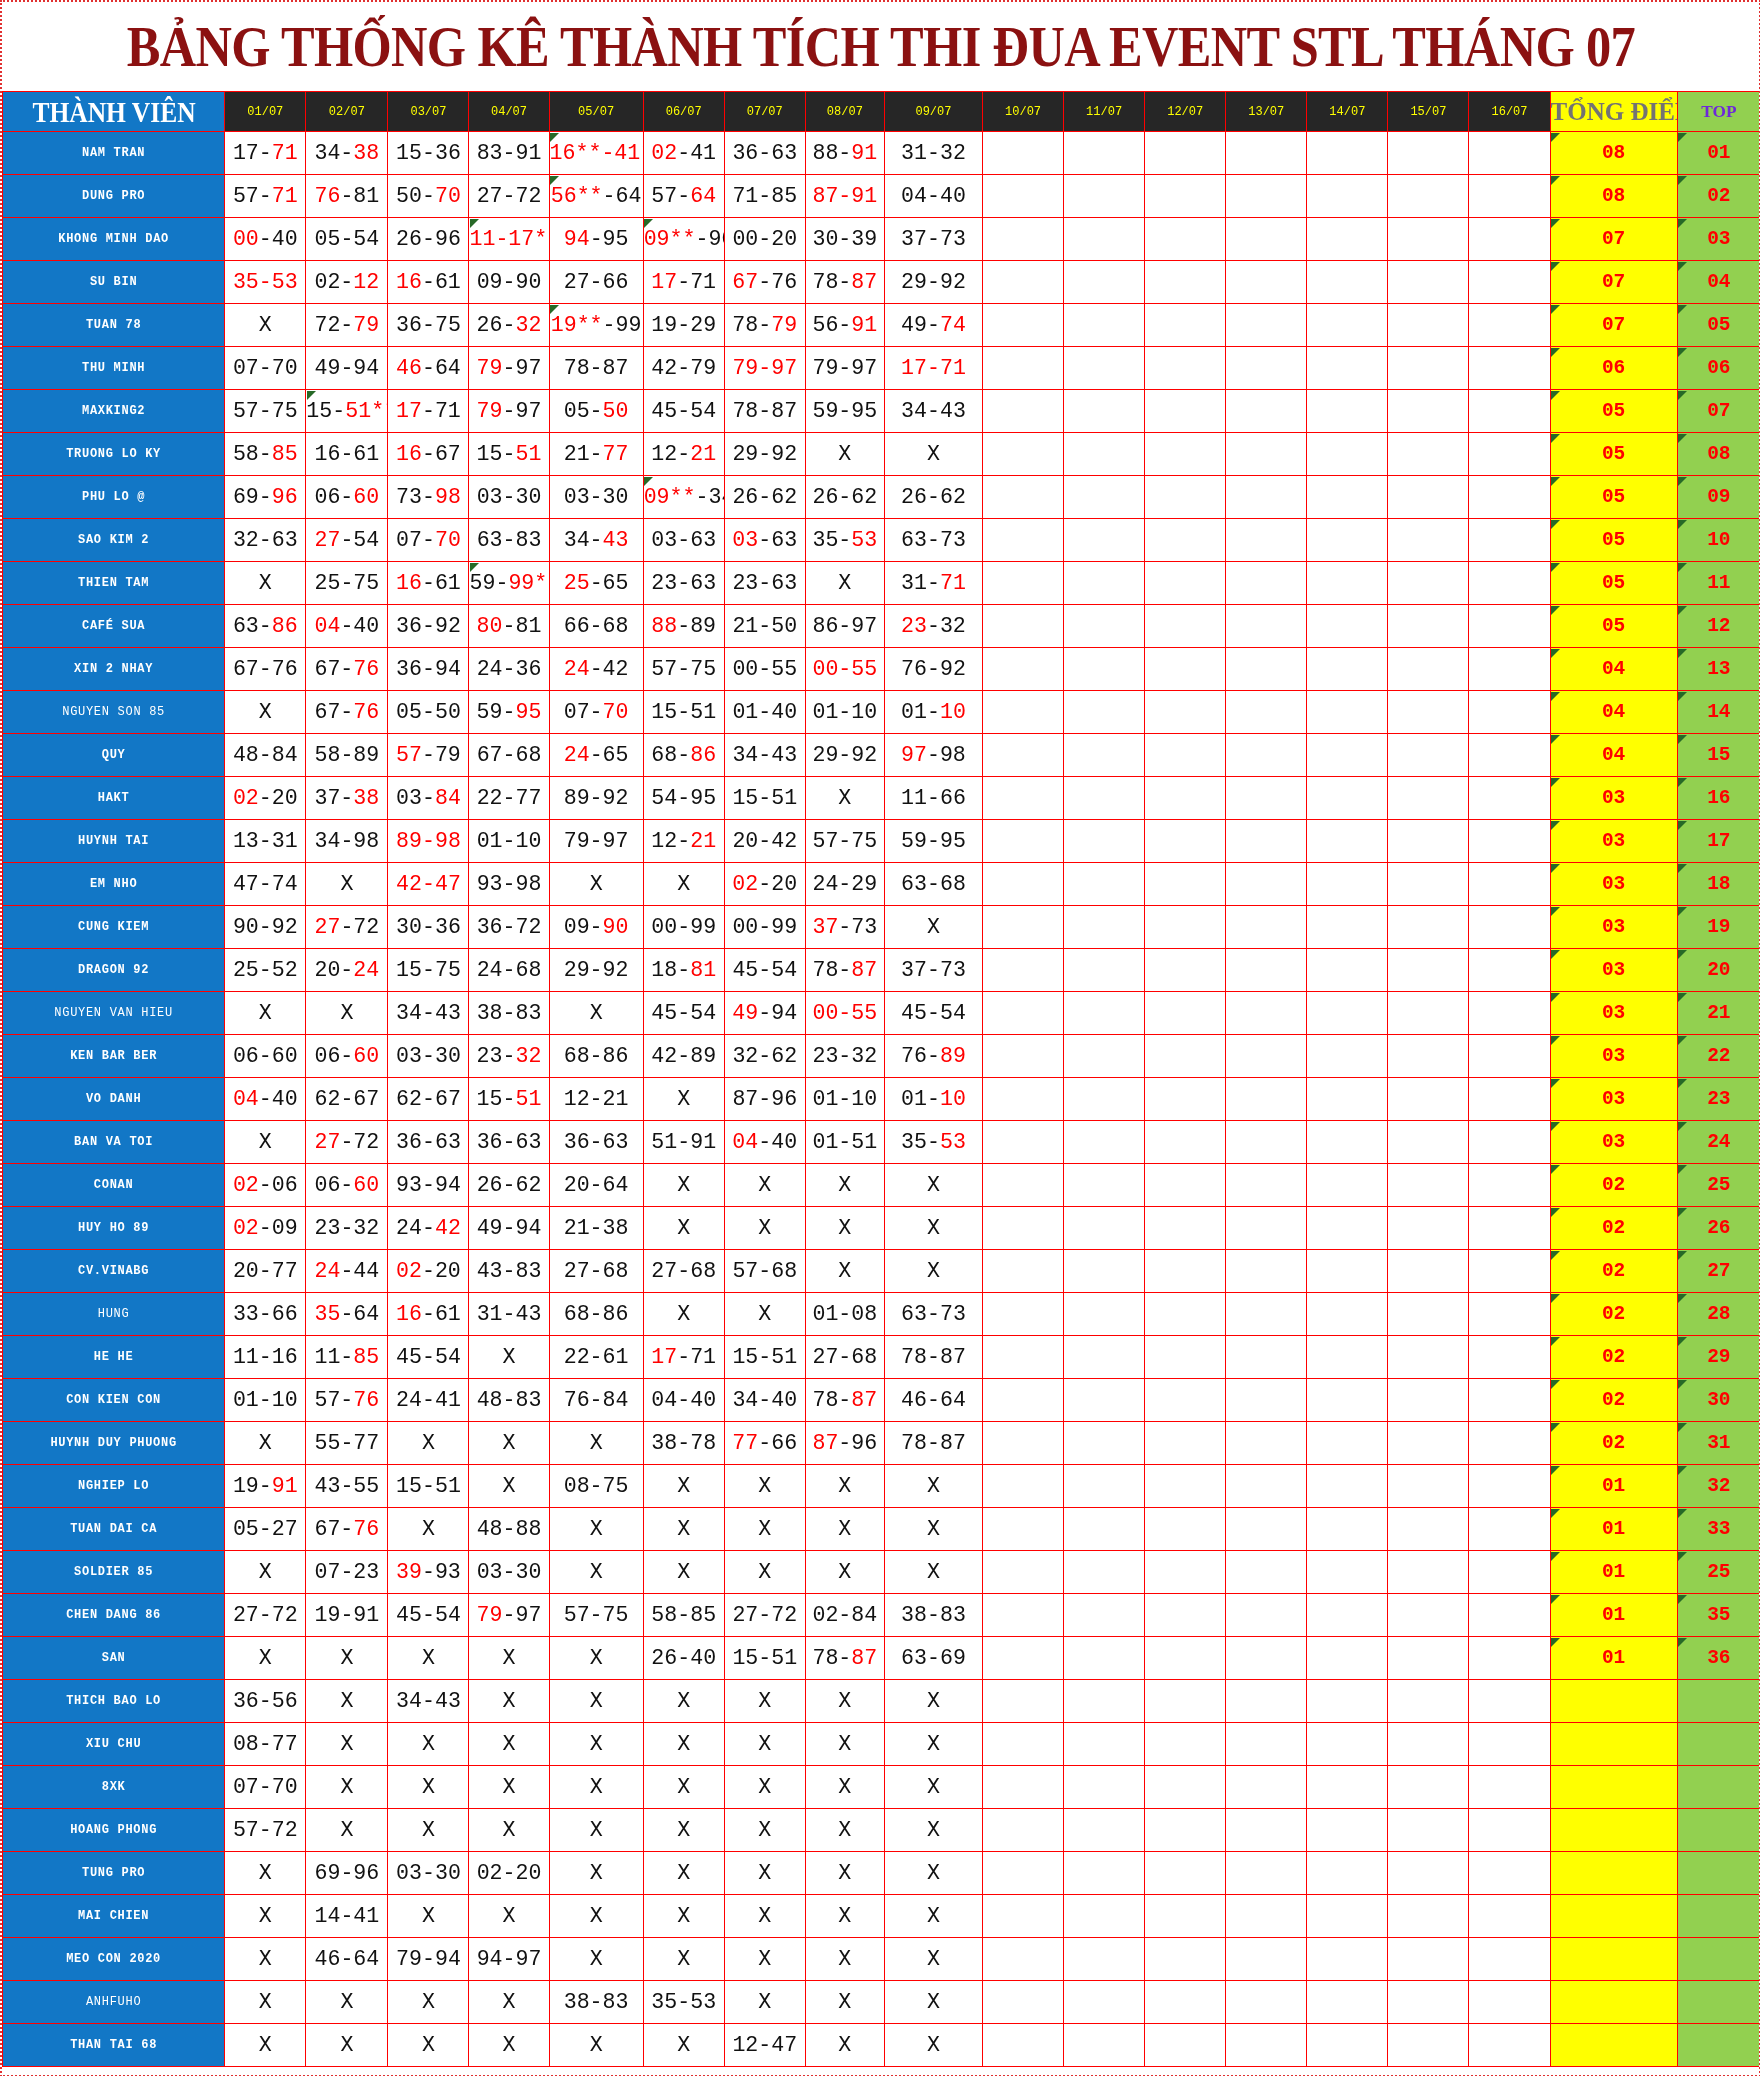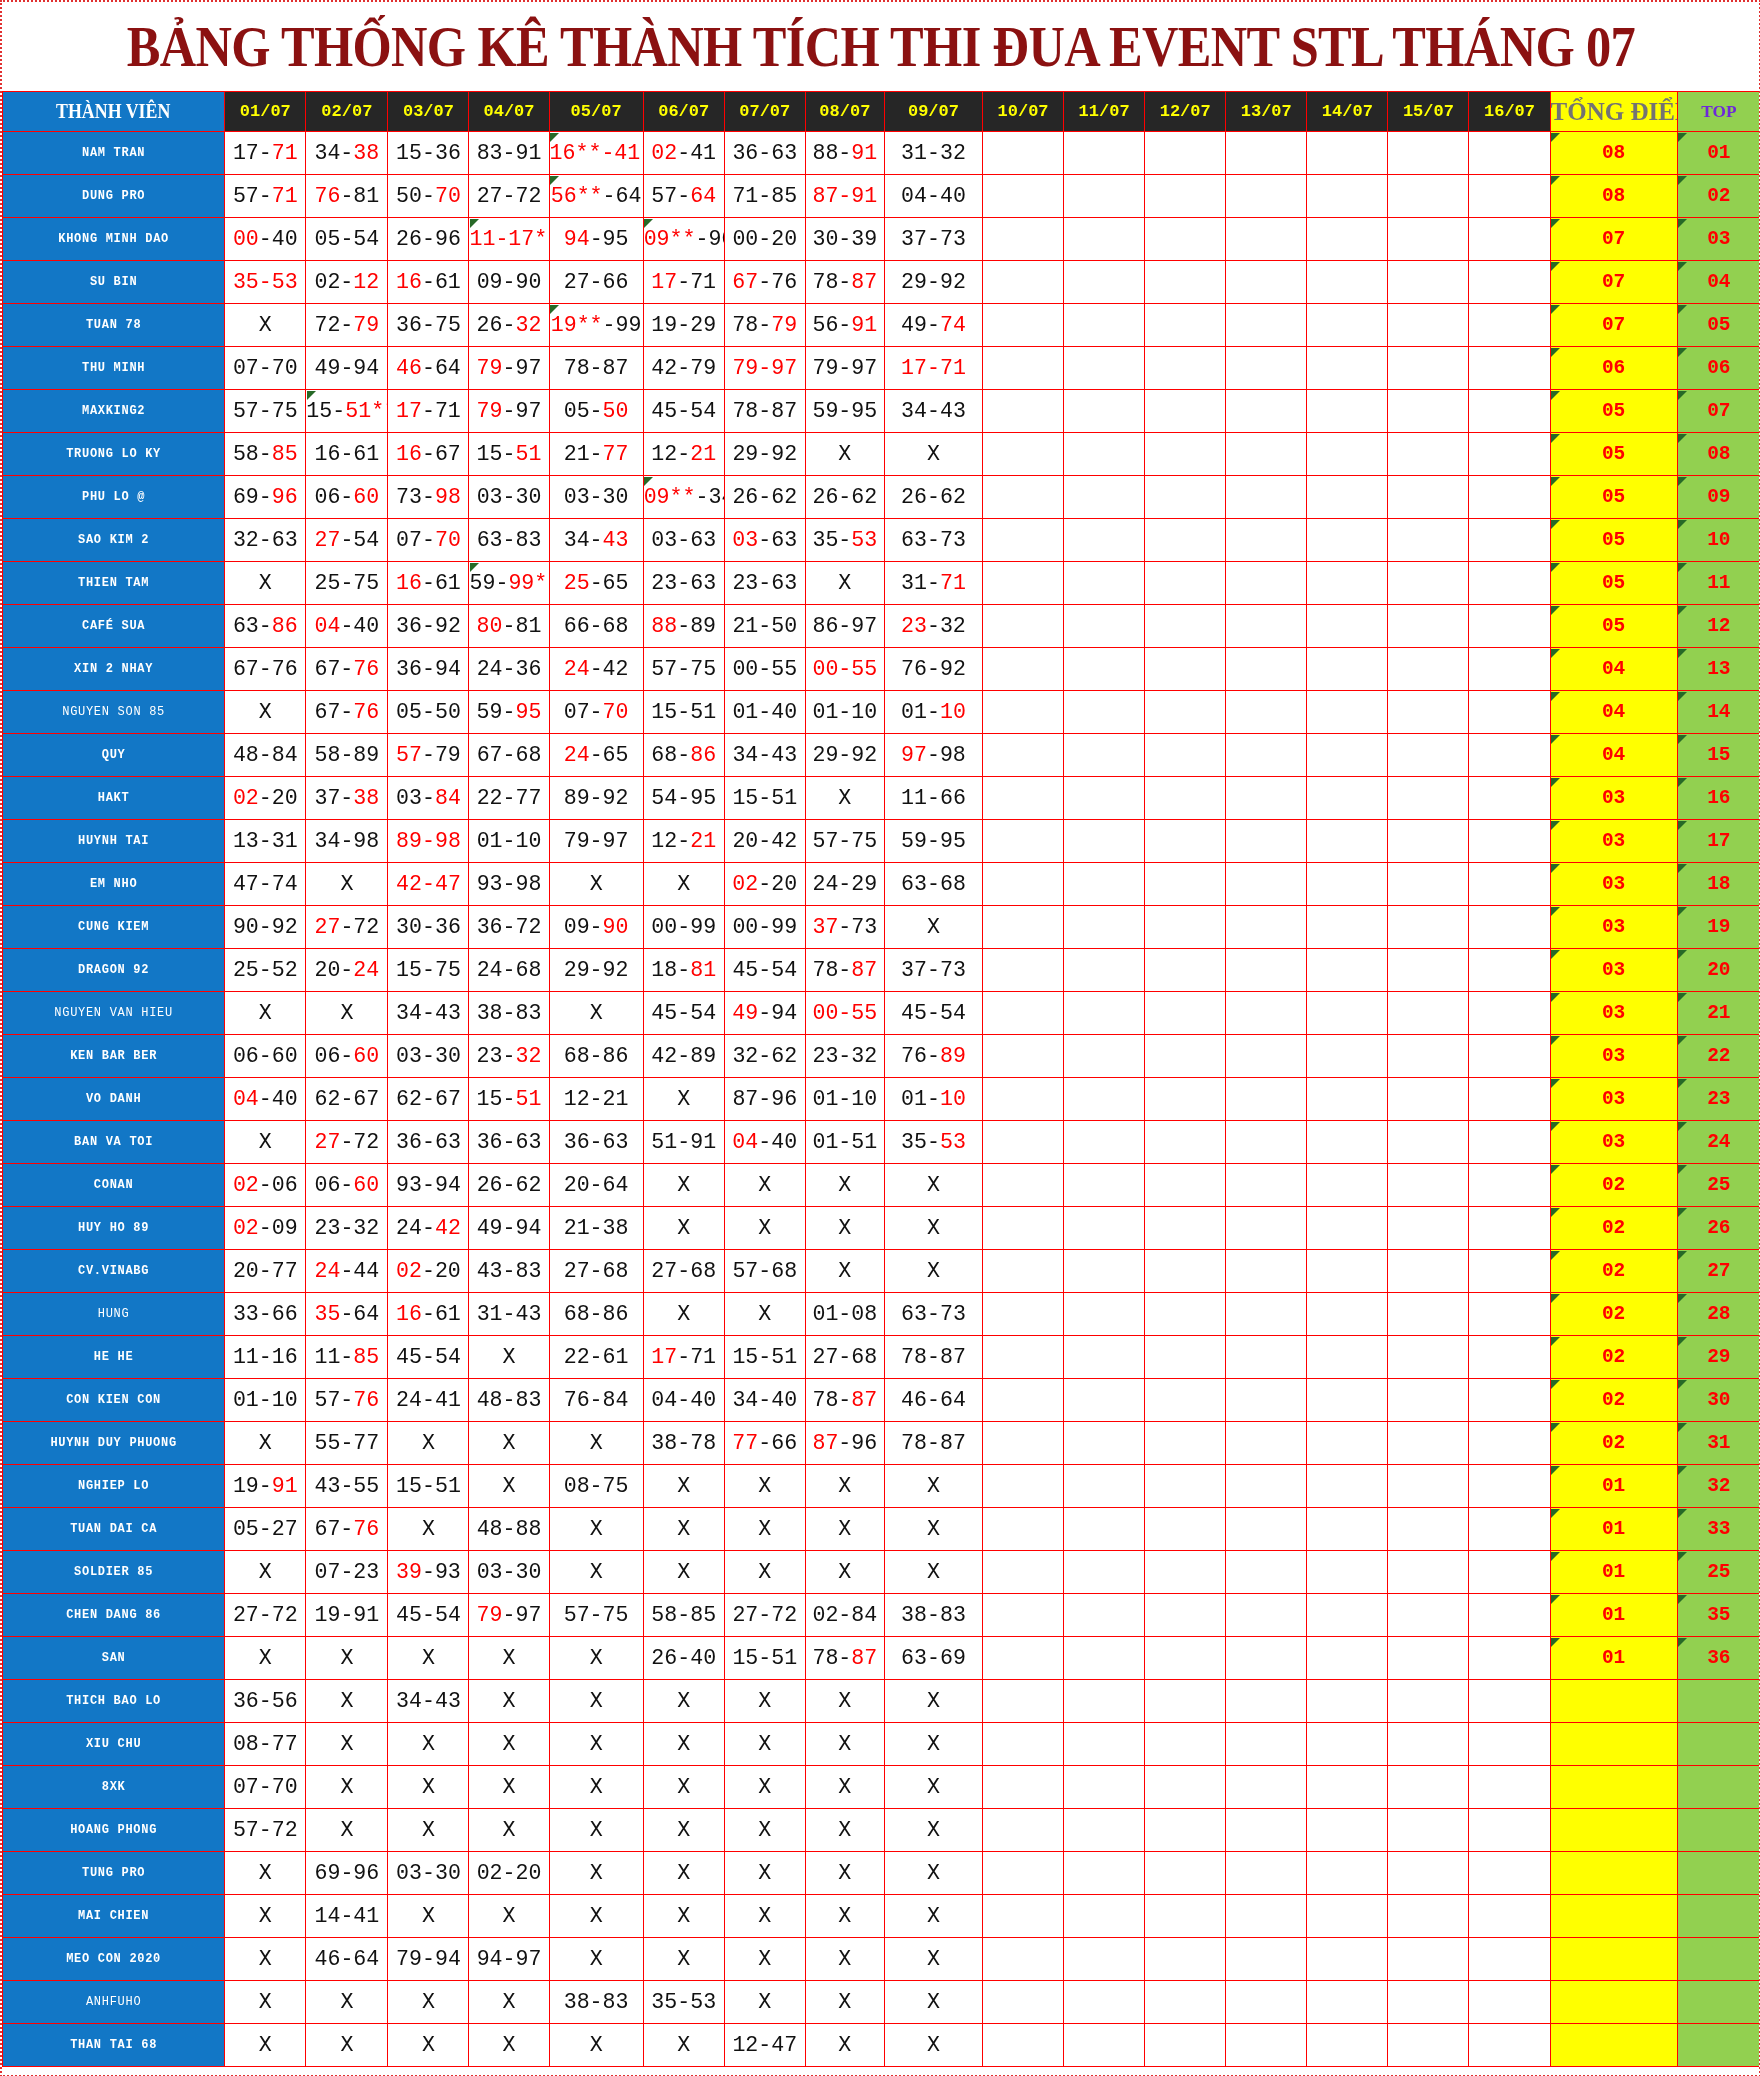--- a/index.html
+++ b/index.html
@@ -20,27 +20,27 @@
     width:1759px;table-layout:fixed;border-collapse:collapse;
   }
   table.grid td,table.grid th{
     border:0.7px solid #ff0000;padding:0;overflow:hidden;white-space:nowrap;
     text-align:center;vertical-align:middle;position:relative;box-sizing:border-box;
   }
   tr.hdr{height:40px;}
   tr.hdr th{border-width:1.4px;}
   .th-member{
     background:#1277c6;color:#ffffff;
-    font-family:"Liberation Serif","DejaVu Serif",serif;font-weight:bold;font-size:21px;
+    font-family:"Liberation Serif","DejaVu Serif",serif;font-weight:bold;font-size:30px;
   }
   .th-member span{display:inline-block;transform:scaleX(0.85);}
   .th-date{
     background:#262626;color:#ffff00;
     font-family:"Liberation Mono","DejaVu Sans Mono",monospace;
-    font-weight:bold;font-size:17px;
+    font-weight:normal;font-size:12px;
   }
   .th-total{
     background:#ffff00;color:#737373;
     font-family:"Liberation Serif","DejaVu Serif",serif;font-weight:bold;font-size:25px;
   }
   .th-top{
     background:#92d050;color:#6d28d9;
     font-family:"Liberation Serif","DejaVu Serif",serif;font-weight:bold;font-size:17.3px;
   }
   tr.row{height:43px;}

